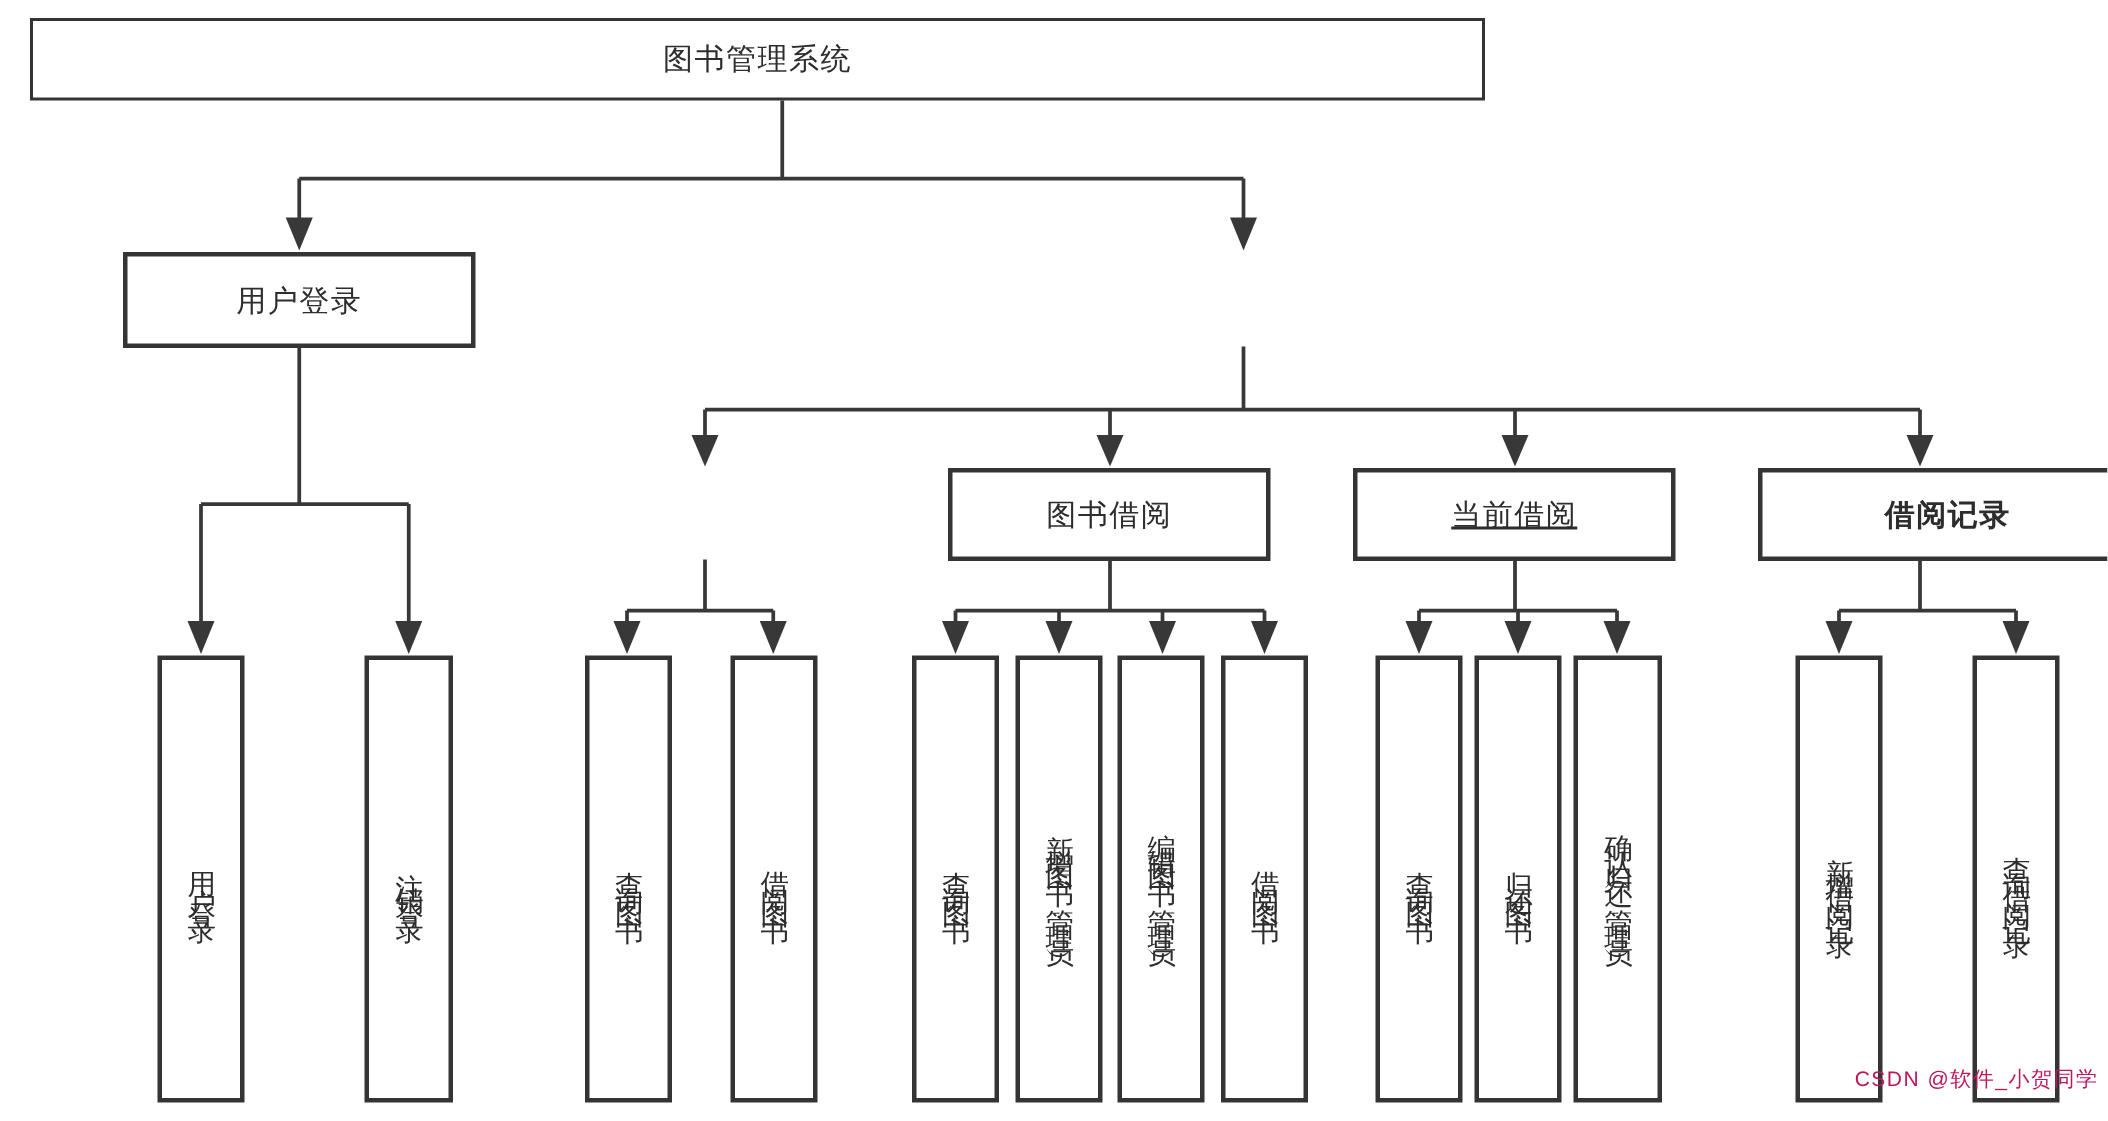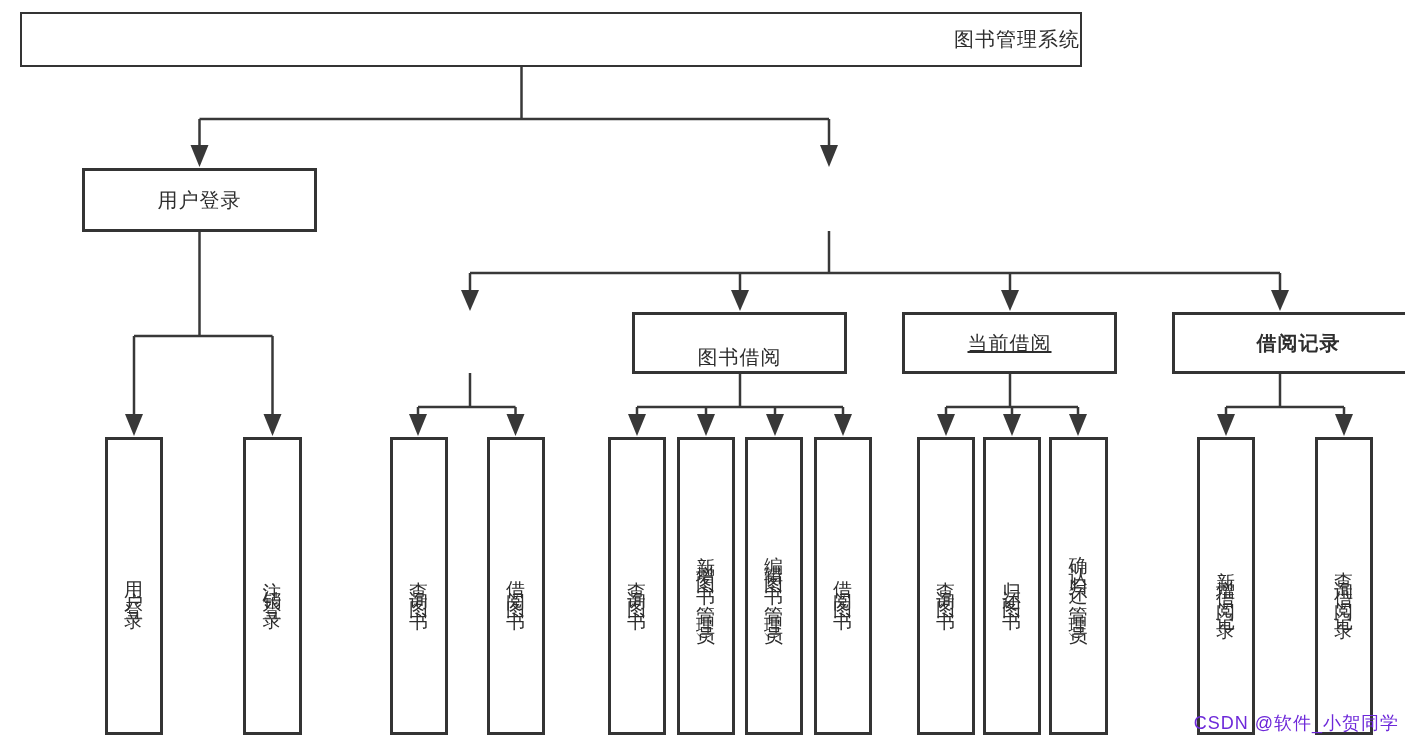--- a/index.html
+++ b/index.html
@@ -44,22 +44,22 @@
     text-orientation: mixed;
     font-size: 19px;
     letter-spacing: 10px;
     line-height: 1;
     white-space: nowrap;
   }
   .watermark {
     position: absolute;
     right: 6px;
     top: 711px;
-    font-size: 18px;
-    color: #6d28d9;
+    font-size: 14px;
+    color: #be185d;
     letter-spacing: 1px;
     z-index: 5;
     white-space: nowrap;
   }
 </style>
 </head>
 <body>
 
 <div class="canvas">
 
@@ -129,29 +129,29 @@
 
       <polygon points="937,414 955,414 946,436"></polygon>
       <polygon points="1003,414 1021,414 1012,436"></polygon>
       <polygon points="1069,414 1087,414 1078,436"></polygon>
 
       <polygon points="1217,414 1235,414 1226,436"></polygon>
       <polygon points="1335,414 1353,414 1344,436"></polygon>
     </g>
   </svg>
 
-  <div class="node h root" style="left:20px; top:12px; width:1062px; height:55px;justify-content:flex-end;">
+  <div class="node h root" style="left:20px; top:12px; width:970px; height:55px;">
     <span>图书管理系统</span>
   </div>
 
   <div class="node h" style="left:82px; top:168px; width:235px; height:64px;">
     <span>用户登录</span>
   </div>
 
-  <div class="node h" style="left:632px; top:312px; width:215px; height:62px;align-items:flex-end;">
+  <div class="node h" style="left:632px; top:312px; width:215px; height:62px;">
     <span>图书借阅</span>
   </div>
   <div class="node h" style="left:902px; top:312px; width:215px; height:62px;text-decoration:underline;">
     <span>当前借阅</span>
   </div>
   <div class="node h" style="left:1172px; top:312px; width:253px; height:62px;font-weight:bold;">
     <span>借阅记录</span>
   </div>
 
   <div class="node v" style="left:105px; top:437px; width:58px; height:298px;">

